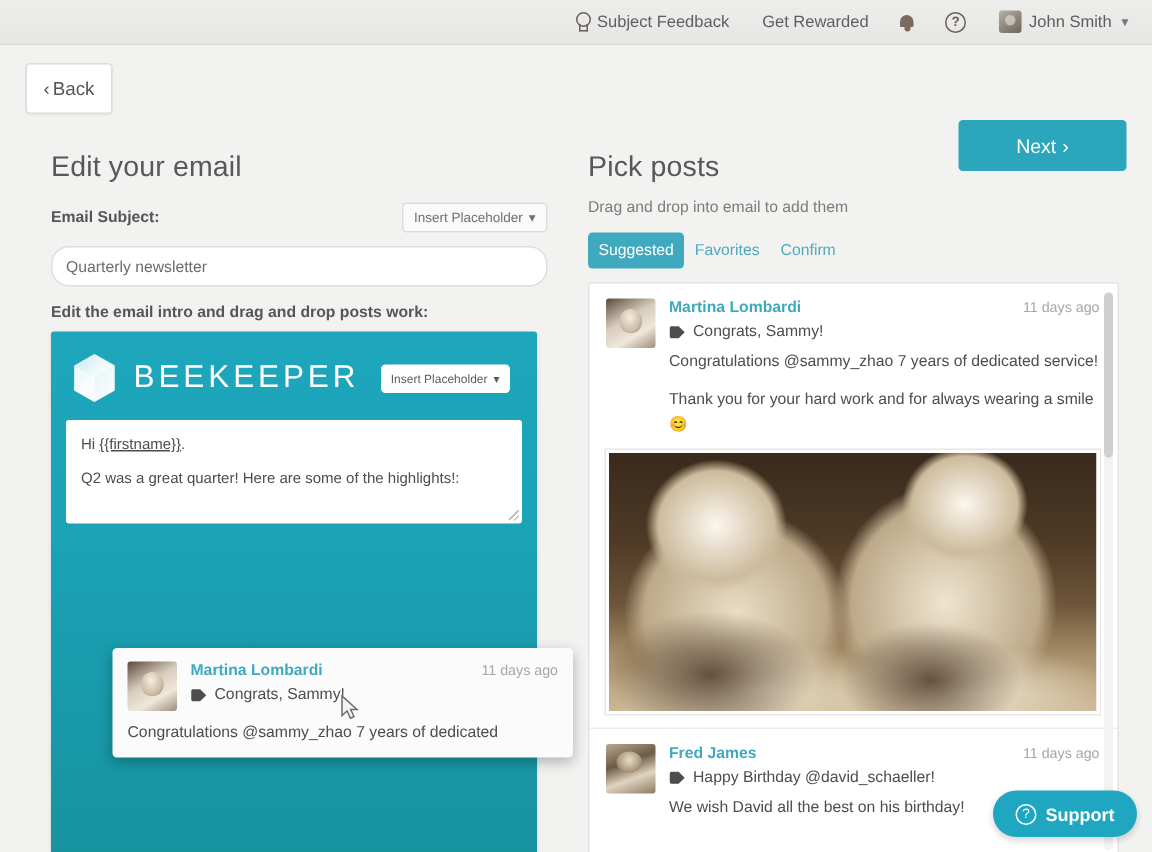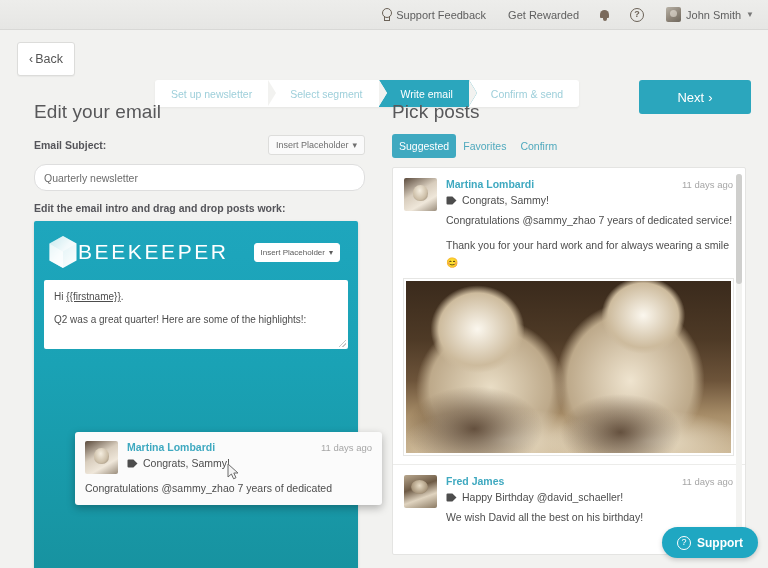--- a/index.html
+++ b/index.html
@@ -141,21 +141,21 @@
   }
   .intro-label { margin-top: 11px; font-size: 10.5px; font-weight: bold; color: #55555a; }
 
   .email-panel {
     margin-top: 7px; margin-right: 7px;
     height: 358px; background: linear-gradient(to bottom,#1ea6bd 0%,#1aa2b5 40%,#17929f 100%);
     border-radius: 2px 2px 0 0; padding: 10px;
     box-shadow: 0 1px 3px rgba(0,0,0,.12);
     position: relative; overflow: hidden;
   }
-  .brand-row { display: flex; align-items: center; padding: 4px 8px 0 4px; }
+  .brand-row { display: flex; align-items: center; gap: 11px; padding: 4px 8px 0 4px; }
   .logo-hex { width: 30px; height: 34px; flex: none; }
   .brand-name {
     color: #fff; font-size: 21px; letter-spacing: 2.6px; font-weight: normal;
   }
   .ph-btn.on-teal {
     background: #fff; border-color: #fff; margin-left: auto;
     font-size: 8px; color: #5c5c5c; padding: 4px 6px;
   }
   .email-body {
     margin-top: 11px; background: #fff; border-radius: 2px;
@@ -262,21 +262,21 @@
     width: 14px; height: 14px; border-radius: 50%; border: 1.4px solid #fff;
     font-size: 9px; line-height: 11.5px; text-align: center; font-weight: normal;
   }
 </style>
 </head>
 <body>
 
 <div class="topbar">
   <div class="tb-item">
     <span class="bulb"></span>
-    <span>Support Feedback</span>
+    <span>Subject Feedback</span>
   </div>
   <div class="tb-item">
     <span>Get Rewarded</span>
   </div>
   <div class="tb-item icononly">
     <span class="bell"></span>
   </div>
   <div class="tb-item icononly">
     <span class="qmark">?</span>
   </div>
@@ -286,34 +286,20 @@
     <span class="caret">▼</span>
   </div>
 </div>
 
 <div class="header">
   <div class="back-btn">
     <span>‹</span>
     <span>Back</span>
   </div>
 
-  <div class="stepper">
-    <div class="step">
-      <span>Set up newsletter</span>
-    </div>
-    <div class="step">
-      <span>Select segment</span>
-    </div>
-    <div class="step active">
-      <span>Write email</span>
-    </div>
-    <div class="step">
-      <span>Confirm &amp; send</span>
-    </div>
-  </div>
 
   <div class="next-btn">
     <span>Next</span>
     <span>›</span>
   </div>
 </div>
 
 <div class="body">
 
   <div class="left">
@@ -383,20 +369,21 @@
       <div class="post-text">Congratulations @sammy_zhao 7 years of dedicated</div>
     </div>
 
     <svg class="cursor-arrow" viewBox="0 0 13 17">
       <path d="M1 1 L1 14 L4.4 11 L6.6 15.8 L9 14.7 L6.8 10 L11 10 Z" fill="#f4f4f4" stroke="#6b6b6b" stroke-width="1"></path>
     </svg>
   </div>
 
   <div class="right">
     <h1>Pick posts</h1>
+    <div class="sub">Drag and drop into email to add them</div>
 
     <div class="tabs">
       <div class="tab active">
         <span>Suggested</span>
       </div>
       <div class="tab">
         <span>Favorites</span>
       </div>
       <div class="tab">
         <span>Confirm</span>

